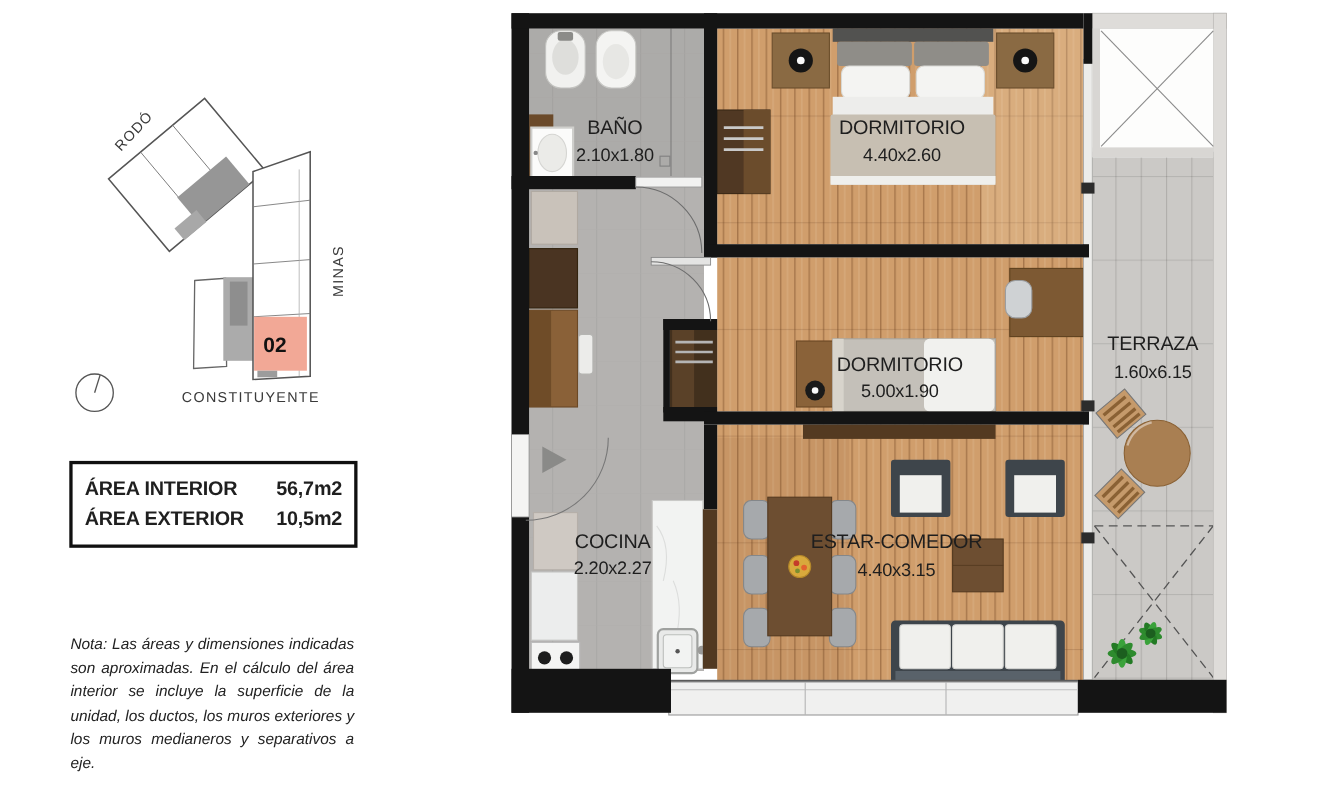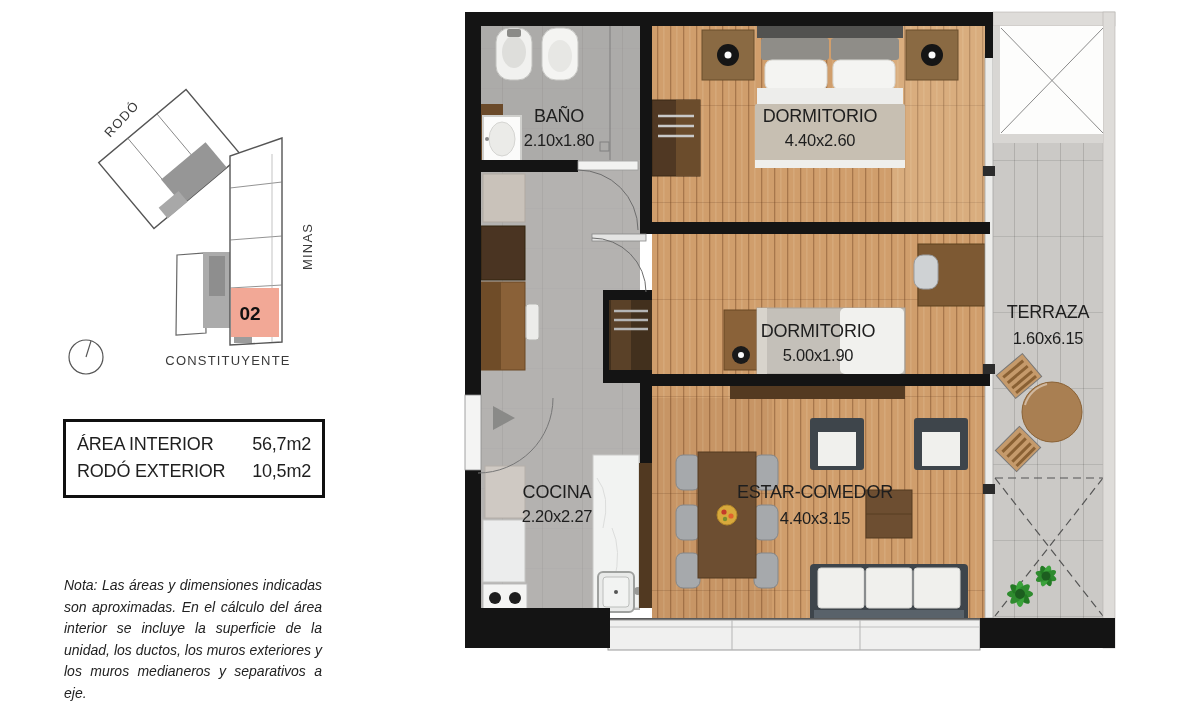--- a/index.html
+++ b/index.html
@@ -3,21 +3,21 @@
 <meta charset="utf-8">
 <style>
   html,body{margin:0;padding:0;background:#ffffff;}
   #canvas{position:relative;width:1200px;height:720px;background:#fff;overflow:hidden;
           font-family:"Liberation Sans",sans-serif;}
   .abs{position:absolute;}
   
   #area-table{left:63px;top:419px;width:234px;border:3px solid #101010;
               padding:9px 11px 10px 11px;color:#1f1f1f;}
   #area-table .row{display:flex;justify-content:space-between;align-items:flex-start;
-                   font-size:18px;line-height:27px;letter-spacing:-0.2px;white-space:nowrap;}
+                   font-size:18px;line-height:27px;letter-spacing:-0.2px;white-space:nowrap;font-weight:bold;}
   #note-text{left:64px;top:575px;width:258px;font-size:14px;line-height:21.5px;
              color:#222;text-align:justify;font-style:italic;}
   
   svg text{font-family:"Liberation Sans",sans-serif;fill:#1e1e1e;}
   text.room{font-size:18px;letter-spacing:-0.2px;}
   text.dims{font-size:16.5px;letter-spacing:-0.2px;}
   text.street{font-size:13px;fill:#3a3a3a;letter-spacing:1.2px;}
   text.unit{font-size:19px;font-weight:bold;fill:#111;}
 </style>
 </head>
@@ -60,21 +60,21 @@
       <line x1="46" y1="287" x2="51" y2="271" stroke="#555" stroke-width="1.2"></line>
     </g>
   </svg>
 
   <div class="abs" id="area-table">
     <div class="row">
       <span>ÁREA INTERIOR</span>
       <span>56,7m2</span>
     </div>
     <div class="row">
-      <span>RODÓ EXTERIOR</span>
+      <span>ÁREA EXTERIOR</span>
       <span>10,5m2</span>
     </div>
   </div>
 
   <div class="abs" id="note-text">Nota: Las áreas y dimensiones indicadas son aproximadas. En el cálculo del área interior se incluye la superficie de la unidad, los ductos, los muros exteriores y los muros medianeros y separativos a eje.</div>
 
   <svg class="abs" style="left:462px;top:8px" width="660" height="650" viewBox="0 0 660 650">
     <defs>
       <pattern id="wood" width="13" height="97" patternUnits="userSpaceOnUse">
         <rect width="13" height="97" fill="#d09e6c"></rect>

